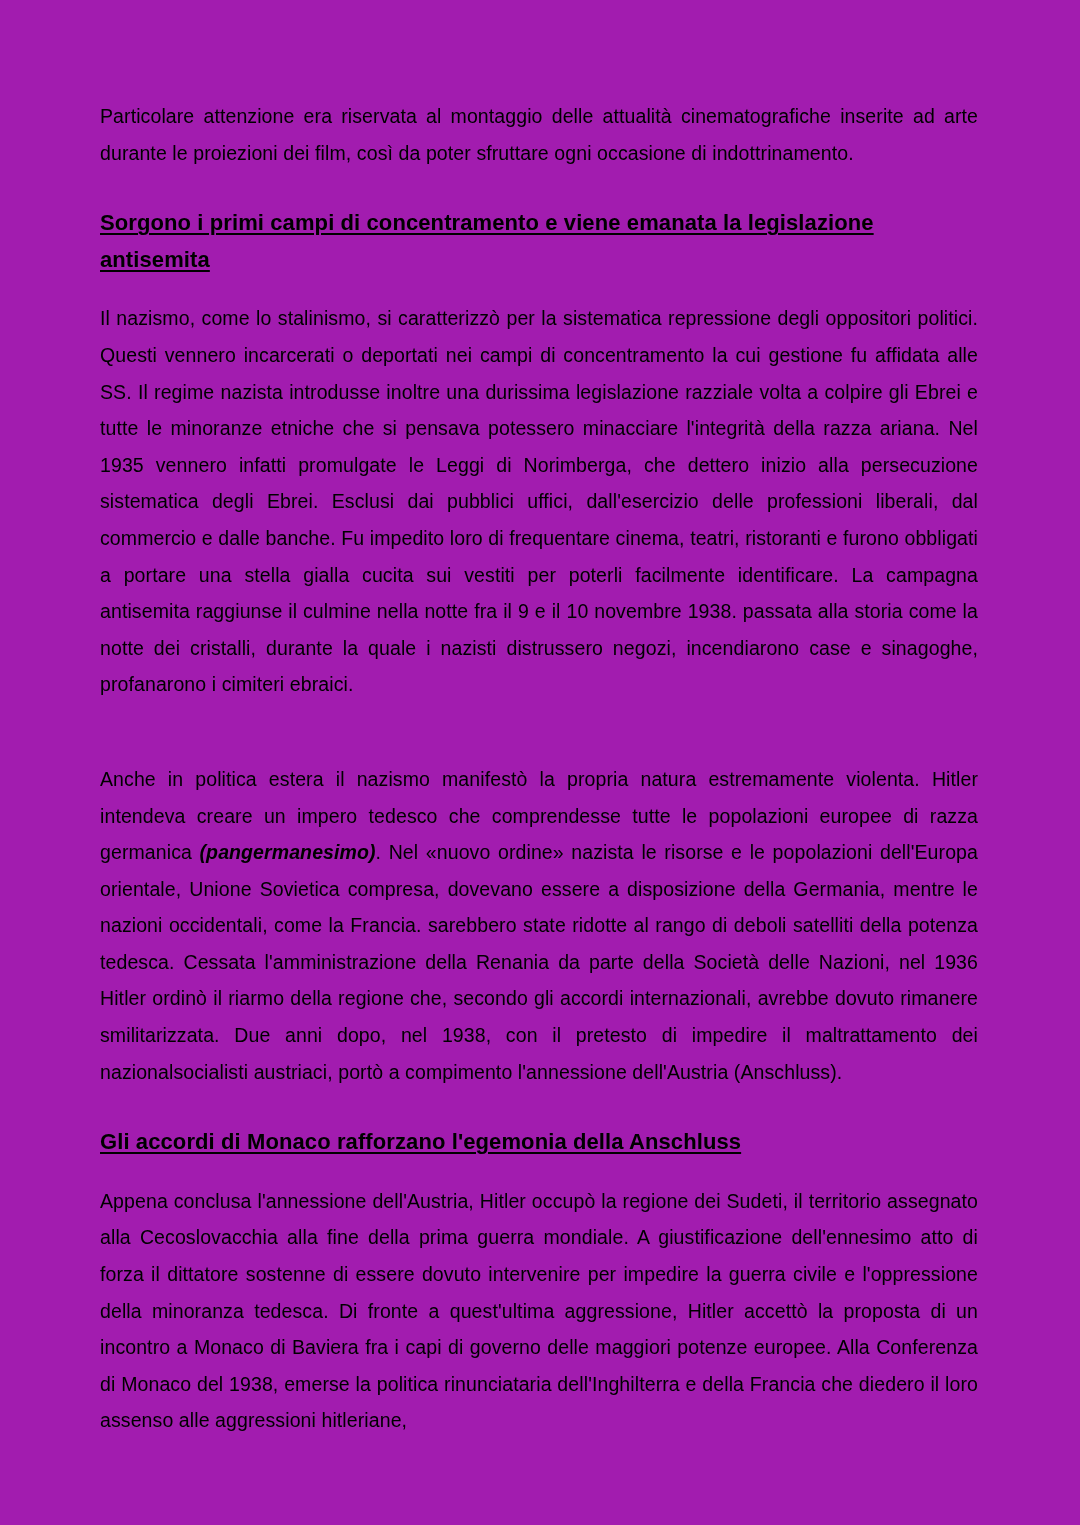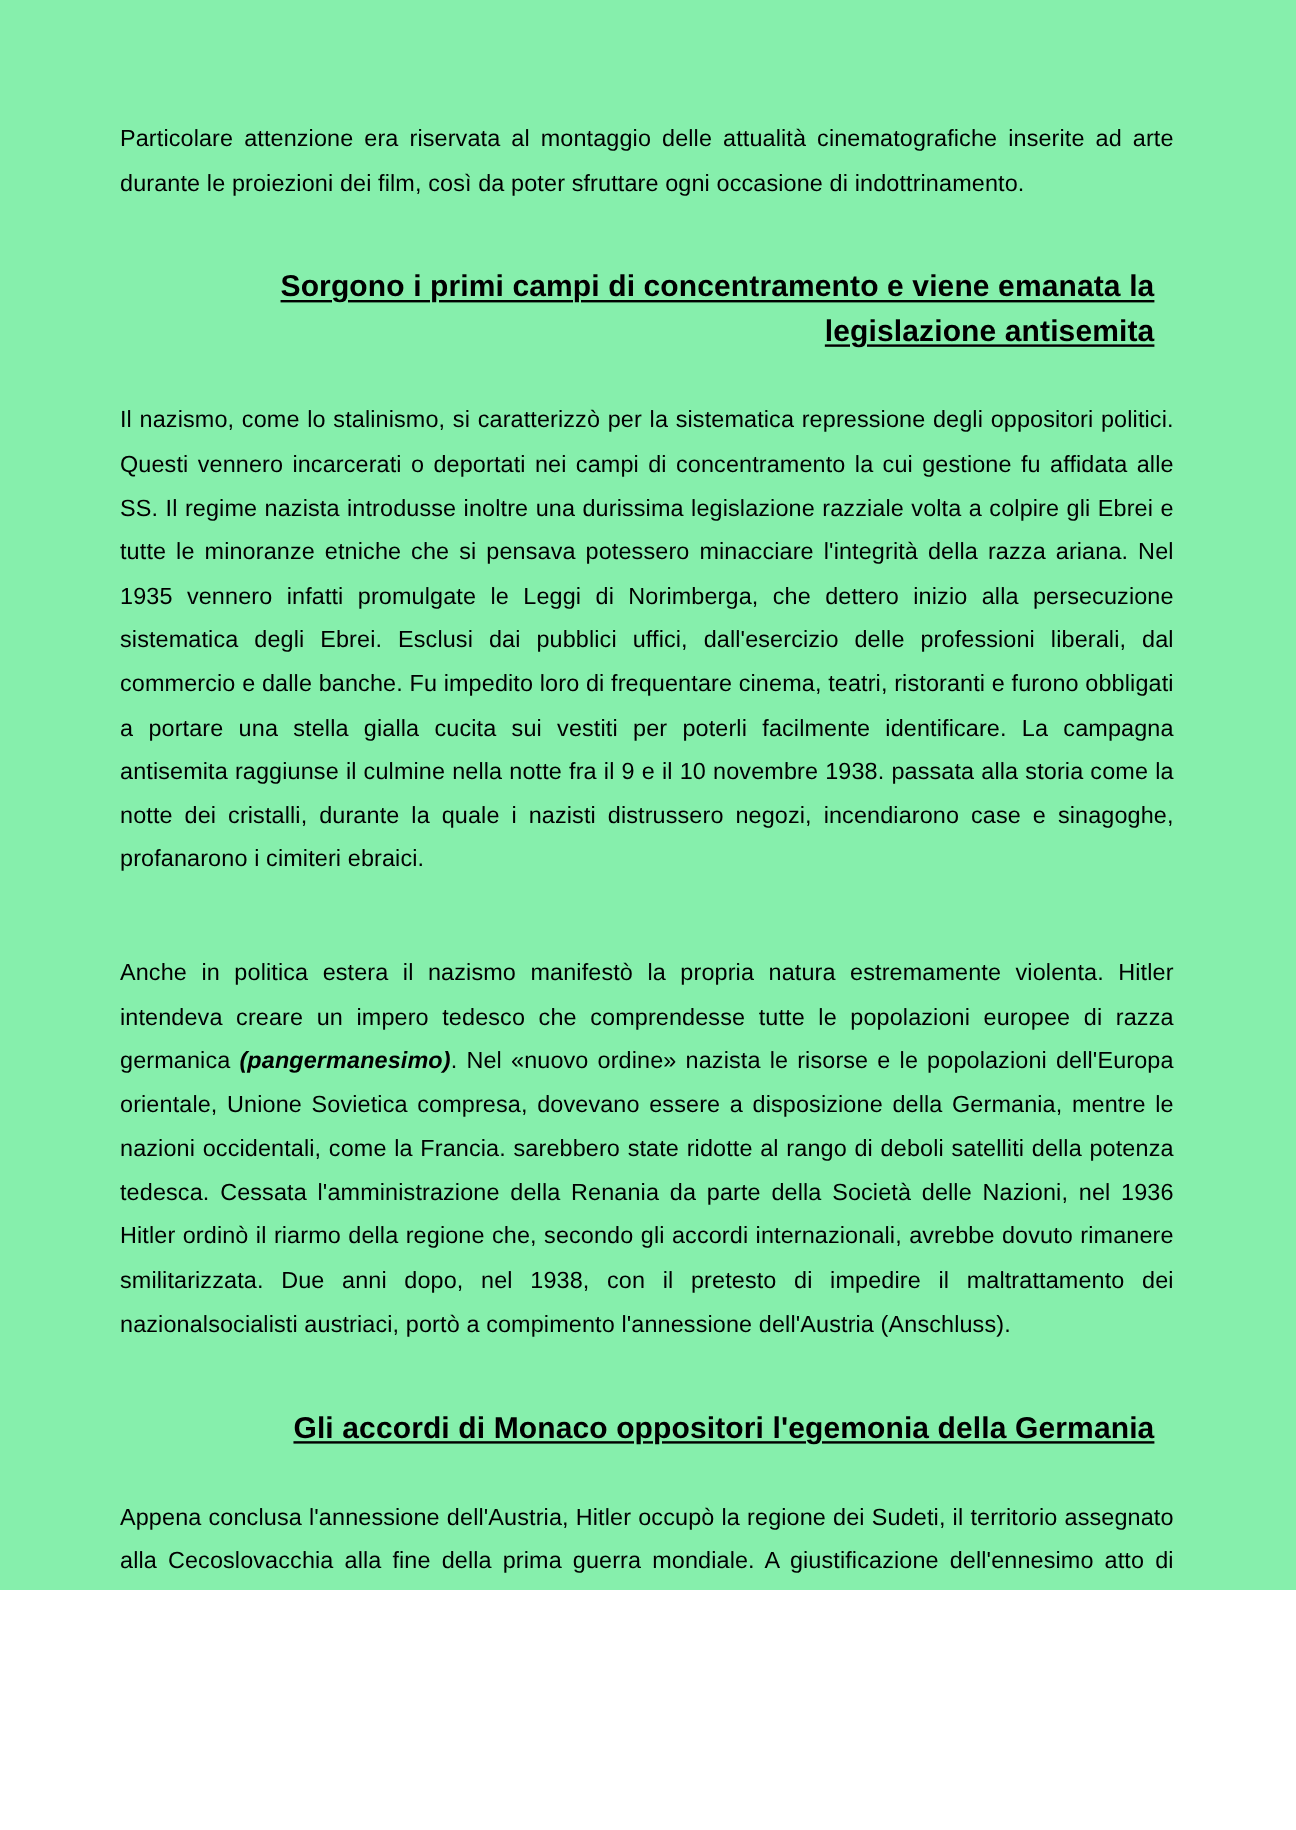--- a/index.html
+++ b/index.html
@@ -7,49 +7,49 @@
     padding: 0;
     background: #ffffff;
   }
   body {
     font-family: "Liberation Sans", sans-serif;
     color: #000000;
   }
   .page {
     position: relative;
     width: 1080px;
-    height: 1325px;
-    background: #86efac;
+    height: 1525px;
+    background: #a21caf;
     box-sizing: border-box;
     overflow: hidden;
   }
   .content {
     position: absolute;
     left: 100px;
     top: 98px;
     width: 878px;
   }
   p.body-par {
     margin: 0;
     font-size: 19.5px;
     line-height: 36.6px;
     text-align: justify;
     text-justify: inter-word;
     color: #000000;
     letter-spacing: 0.1px;
   }
   h2.heading {
-    margin: 16px;
-    font-size: 25px;
+    margin: 0;
+    font-size: 22px;
     line-height: 36.6px;
     font-weight: bold;
     text-decoration: underline;
     text-underline-offset: 3px;
     text-decoration-thickness: 2px;
-    text-align: right;
+    text-align: left;
     color: #000000;
     letter-spacing: 0.1px;
   }
   .gap-h-after { height: 22px; }
   .gap-before-h{ height: 34px; }
   .gap-before-h2{ height: 36px; }
   .gap-before-h3{ height: 34px; }
   .gap-h2-after{ height: 22px; }
   b.strong { font-weight: normal; }
   i.bolditalic { font-weight: bold; }
@@ -72,20 +72,20 @@
 
     <div class="gap-before-h2"></div>
 
 
     <div class="gap-h2-after"></div>
 
     <p class="body-par"><span>Anche in politica estera il nazismo manifestò la propria natura estremamente violenta. Hitler intendeva creare un impero tedesco che comprendesse tutte le popolazioni europee di razza germanica </span><i class="bolditalic">(pangermanesimo)</i><span>.  Nel «nuovo ordine» nazista le risorse e le popolazioni dell'Europa orientale, Unione Sovietica compresa, dovevano essere a disposizione della Germania, mentre le nazioni occidentali, come la Francia. sarebbero state ridotte al rango di deboli satelliti della potenza tedesca. Cessata l'amministrazione della Renania da parte della Società delle Nazioni, nel 1936 Hitler ordinò il riarmo della regione che, secondo gli accordi internazionali, avrebbe dovuto rimanere smilitarizzata. Due anni dopo, nel 1938, con il pretesto di impedire il maltrattamento dei nazionalsocialisti austriaci, portò a compimento l'annessione dell'Austria (Anschluss).</span></p>
 
     <div class="gap-before-h3"></div>
 
-    <h2 class="heading">Gli accordi di Monaco oppositori l'egemonia della Germania</h2>
+    <h2 class="heading">Gli accordi di Monaco rafforzano l'egemonia della Anschluss</h2>
 
     <div class="gap-h2-after"></div>
 
     <p class="body-par">Appena conclusa l'annessione dell'Austria, Hitler occupò la regione dei Sudeti, il territorio assegnato alla Cecoslovacchia alla fine della prima guerra mondiale.   A giustificazione dell'ennesimo atto di forza il dittatore sostenne di essere dovuto intervenire per impedire la guerra civile e l'oppressione della minoranza tedesca. Di fronte a quest'ultima aggressione, Hitler accettò la proposta di un incontro a Monaco di Baviera fra i capi di governo delle maggiori potenze europee. Alla Conferenza di Monaco del 1938, emerse la politica rinunciataria dell'Inghilterra e della Francia che diedero il loro assenso alle aggressioni hitleriane,</p>
 
   </div>
 </div>
 
 </body></html>

